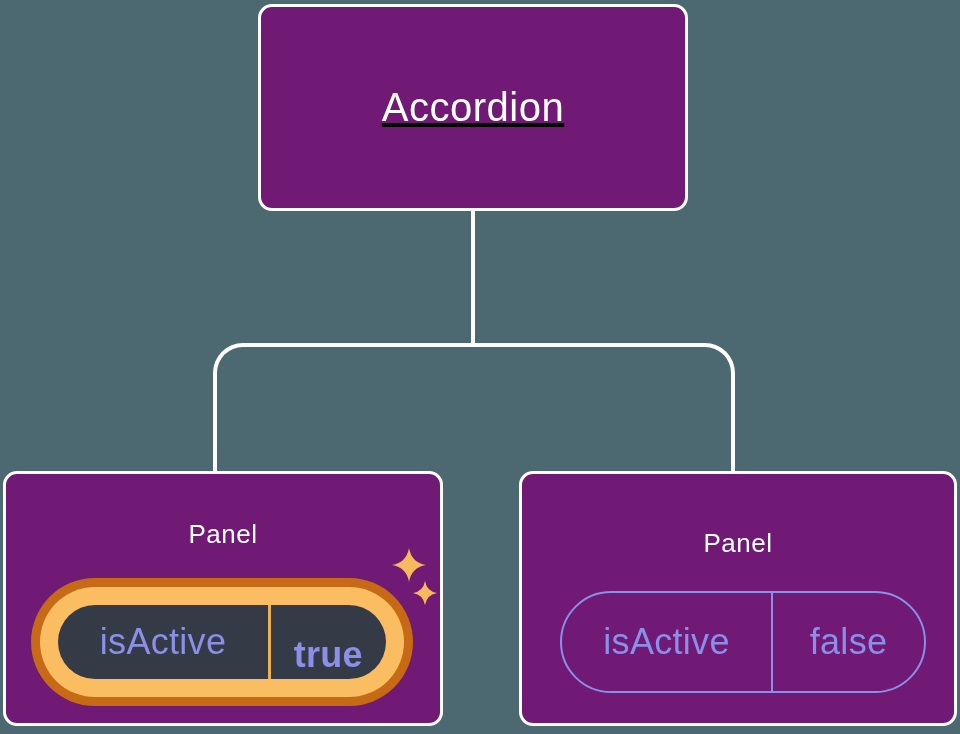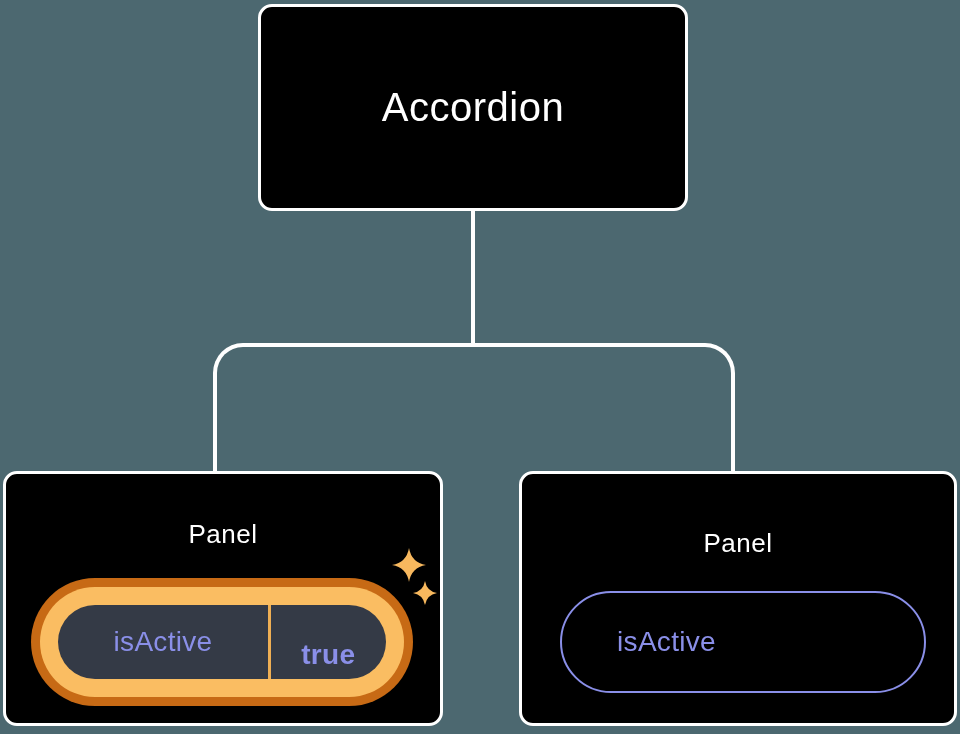--- a/index.html
+++ b/index.html
@@ -7,21 +7,21 @@
     width: 960px; height: 734px;
     position: relative;
     background: #4C6870;
     font-family: "Liberation Sans", sans-serif;
     overflow: hidden;
   }
 
   
   .node {
     position: absolute;
-    background: #000000;
+    background: #701a75;
     border: 3px solid #FFFFFF;
     border-radius: 14px;
     box-sizing: border-box;
     text-decoration: underline;
   }
   #root-node {
     left: 258px; top: 4px; width: 430px; height: 207px;
     display: flex; align-items: center; justify-content: center;
   }
   .root-title {
@@ -86,21 +86,21 @@
   }
   .pill-plain .cell-key {
     width: 209px; display: flex; align-items: center; justify-content: center;
   }
   .pill-plain .cell-value {
     flex: 1; display: flex; align-items: center; justify-content: center;
     border-left: 2.5px solid #8A8FE8;
   }
 
   .state-key, .state-value {
-    color: #8A8FE8; font-size: 28px; letter-spacing: 0.3px;
+    color: #8A8FE8; font-size: 36px; letter-spacing: 0.3px;
   }
   .state-value.bold { font-weight: 700; margin-top: 25px; }
 
   
   .sparkles { position: absolute; left: 385px; top: 74px; }
 </style>
 </head>
 <body>
 
 <div>
@@ -135,16 +135,19 @@
     </svg>
   </div>
 
   <div class="node" id="panel-right">
     <div class="panel-title">Panel</div>
 
     <div class="pill-plain">
       <div class="cell-key">
         <span class="state-key">isActive</span>
       </div>
+      <div class="cell-value">
+        <span class="state-value">false</span>
+      </div>
     </div>
   </div>
 
 </div>
 
 </body></html>

